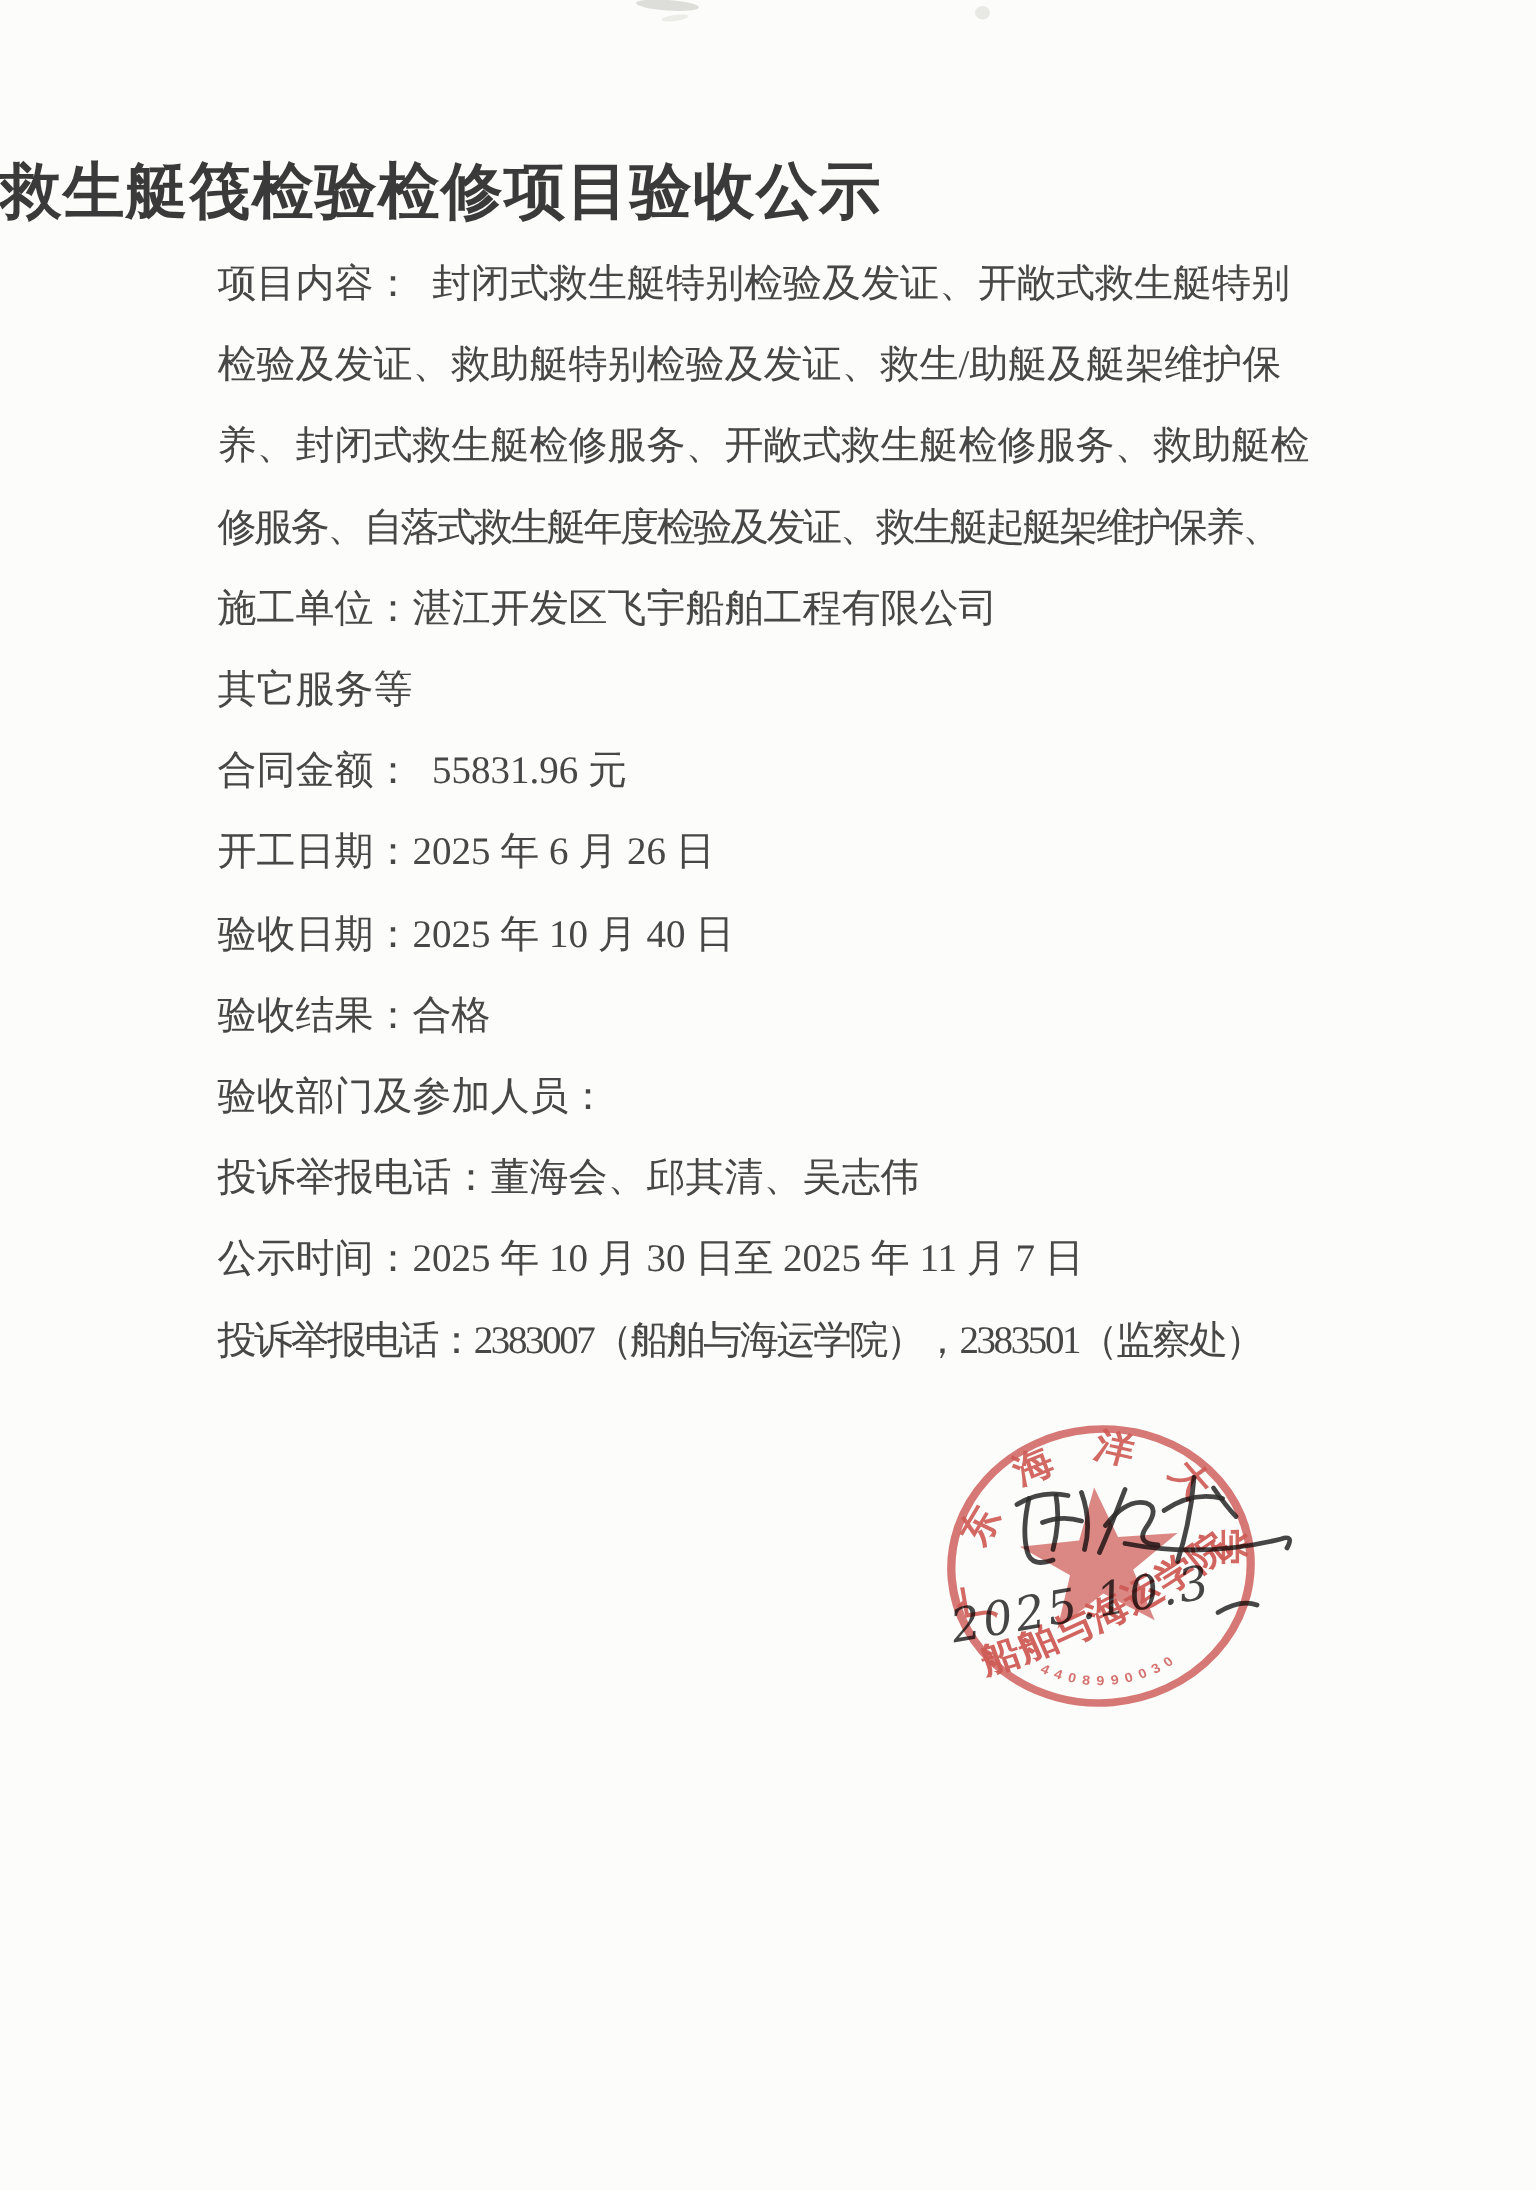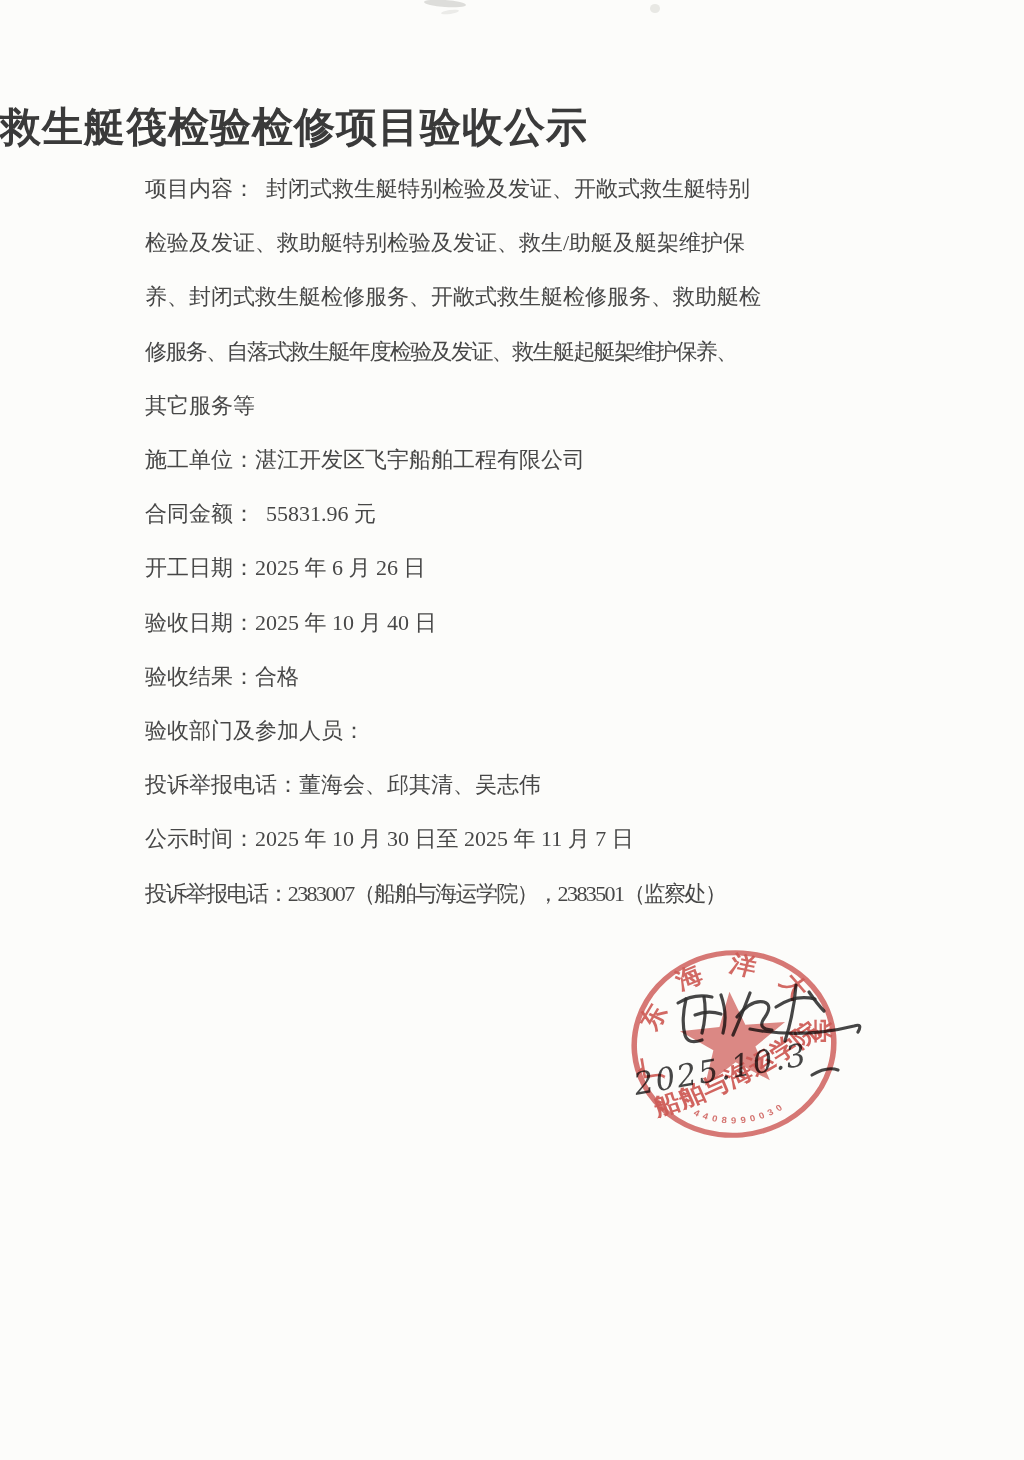--- a/index.html
+++ b/index.html
@@ -26,21 +26,21 @@
 
   .doc-title{
     position:absolute;left:0;top:100px;width:1024px;
     text-align:left;
     font-size:41px;font-weight:700;
     letter-spacing:1px;
     color:var(--title,#3a3a3a);
   }
   .body-text{
     position:absolute;left:145px;top:162px;width:760px;
-    font-size:22px;
+    font-size:26px;
     line-height:54.2px;
     color:var(--text,#474747);
   }
   .line{white-space:pre;}
   .line.tight{letter-spacing:-1.6px;}
 
   .seal-wrap{
     position:absolute;left:618px;top:938px;width:232px;height:212px;
     transform:rotate(-5deg);
   }
@@ -70,22 +70,22 @@
   <div class="speck s2"></div>
   <div class="speck s3"></div>
 
   <h1 class="doc-title">救生艇筏检验检修项目验收公示</h1>
 
   <div class="body-text">
     <div class="line">项目内容：  封闭式救生艇特别检验及发证、开敞式救生艇特别</div>
     <div class="line">检验及发证、救助艇特别检验及发证、救生/助艇及艇架维护保</div>
     <div class="line">养、封闭式救生艇检修服务、开敞式救生艇检修服务、救助艇检</div>
     <div class="line tight">修服务、自落式救生艇年度检验及发证、救生艇起艇架维护保养、</div>
+    <div class="line">施工单位：湛江开发区飞宇船舶工程有限公司</div>
     <div class="line">其它服务等</div>
-    <div class="line">施工单位：湛江开发区飞宇船舶工程有限公司</div>
     <div class="line">合同金额：  55831.96 元</div>
     <div class="line">开工日期：2025 年 6 月 26 日</div>
     <div class="line">验收日期：2025 年 10 月 40 日</div>
     <div class="line">验收结果：合格</div>
     <div class="line">验收部门及参加人员：</div>
     <div class="line">投诉举报电话：董海会、邱其清、吴志伟</div>
     <div class="line">公示时间：2025 年 10 月 30 日至 2025 年 11 月 7 日</div>
     <div class="line tight">投诉举报电话：2383007（船舶与海运学院），2383501（监察处）</div>
   </div>
 

